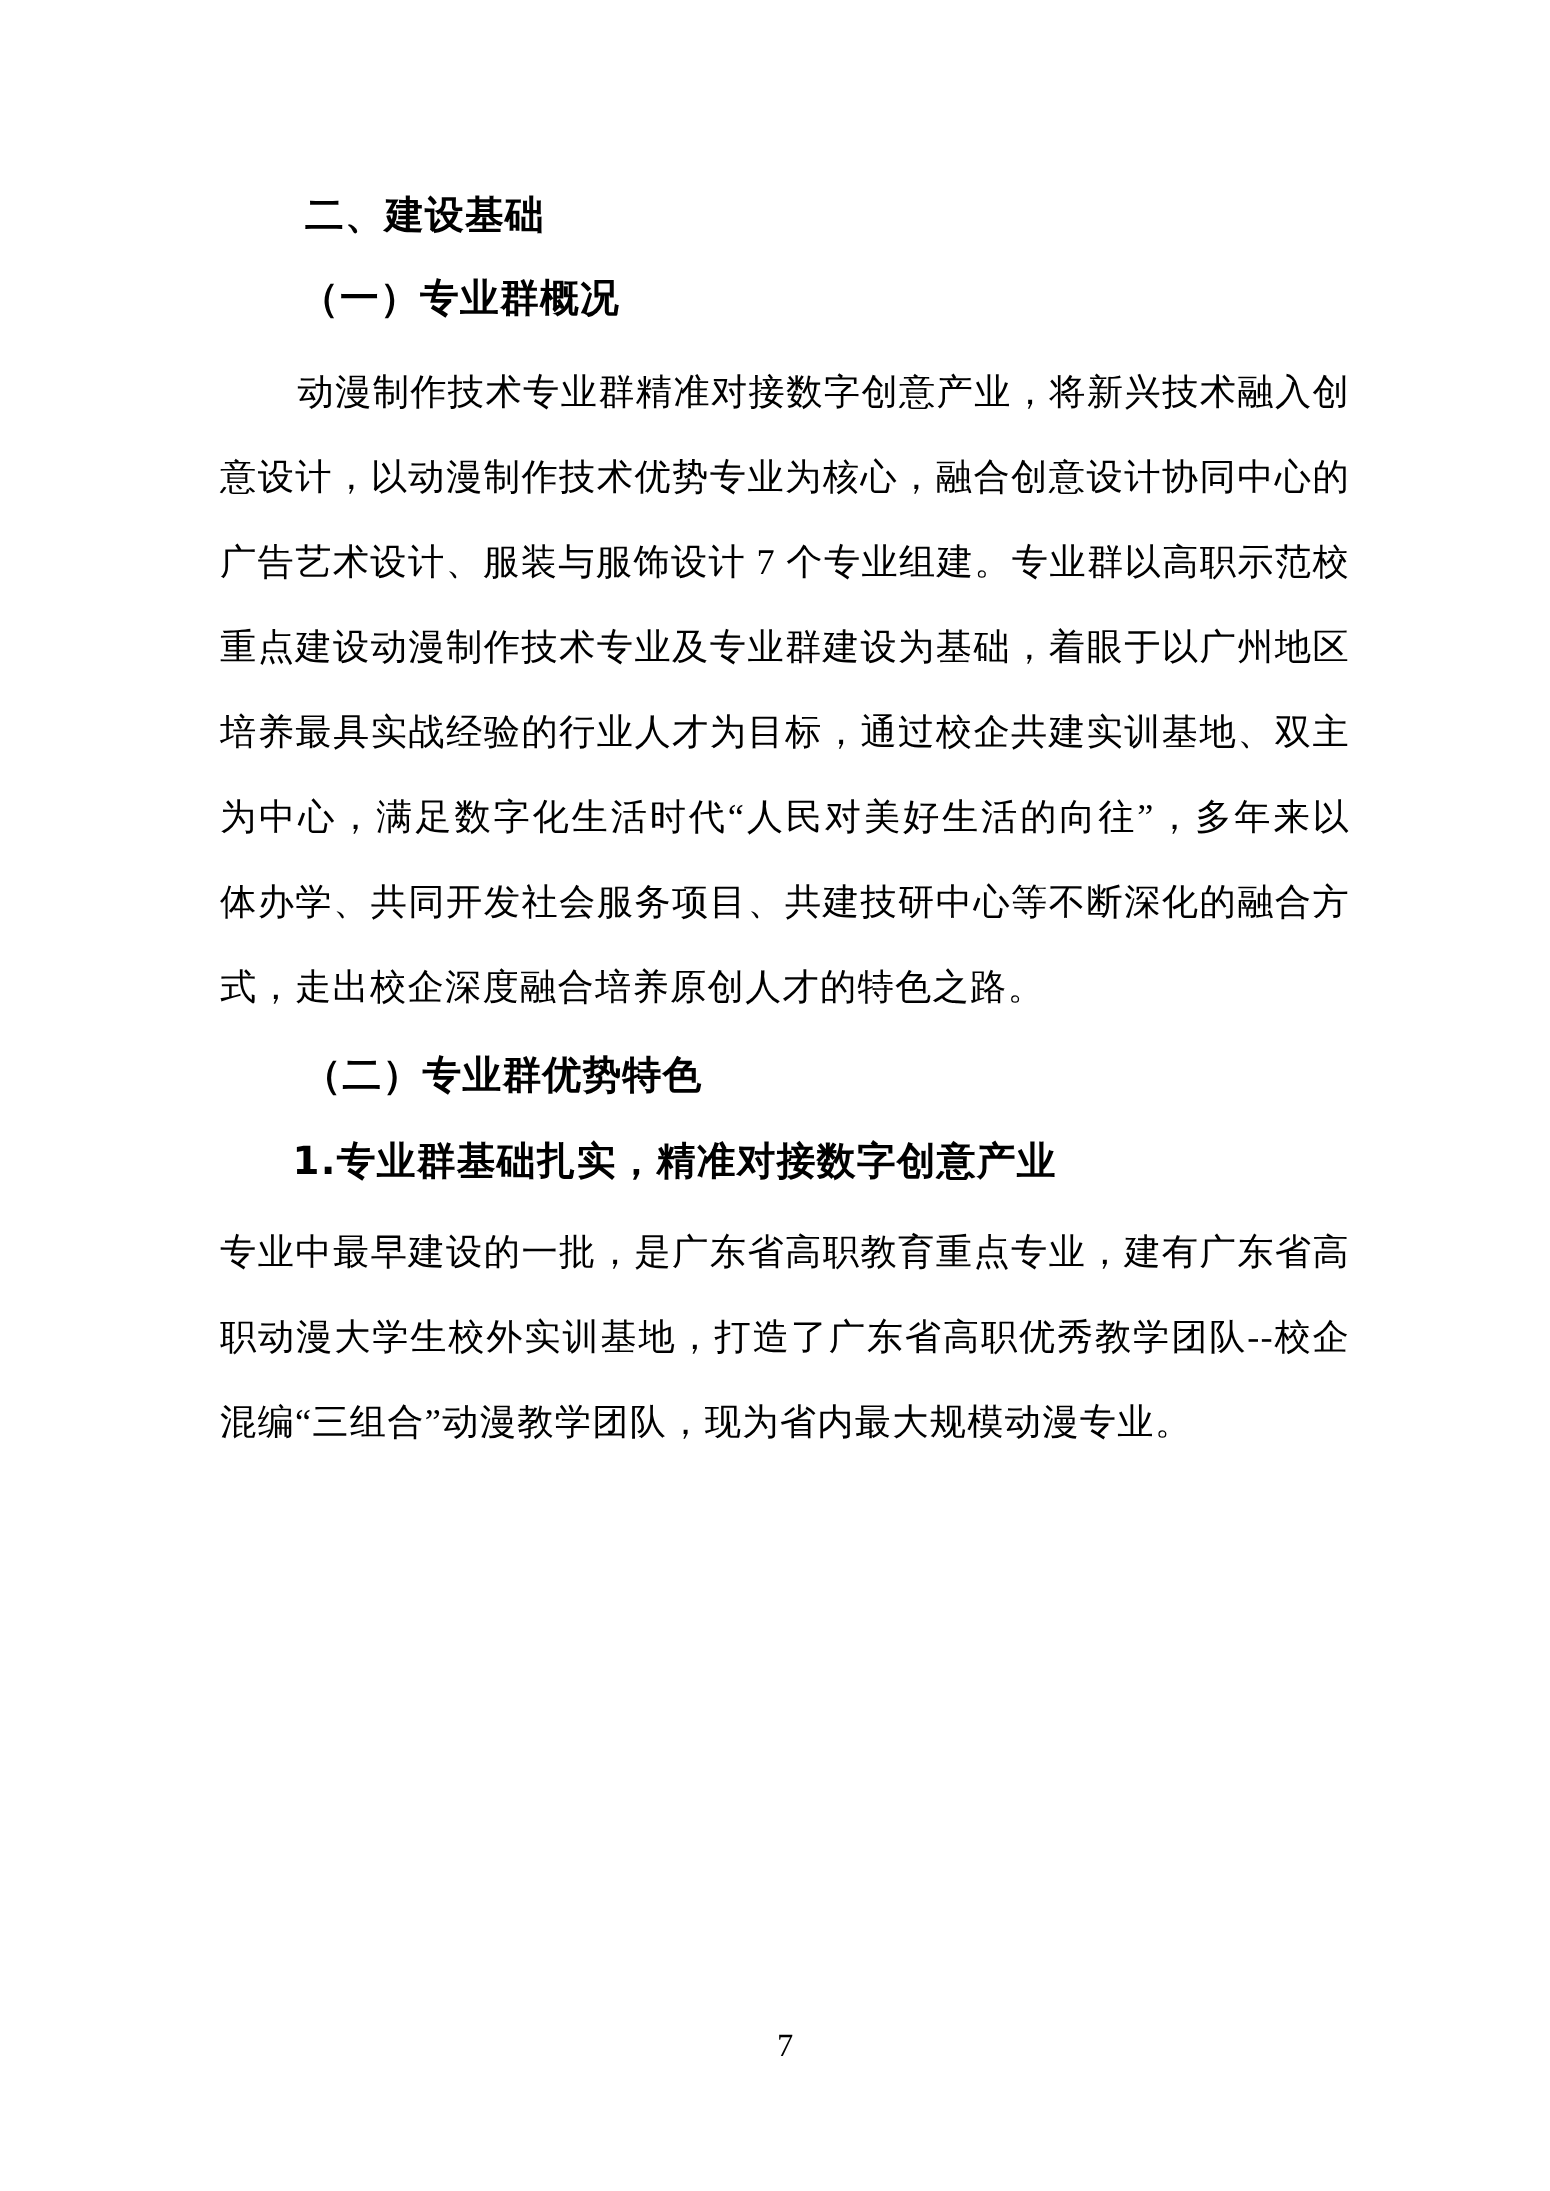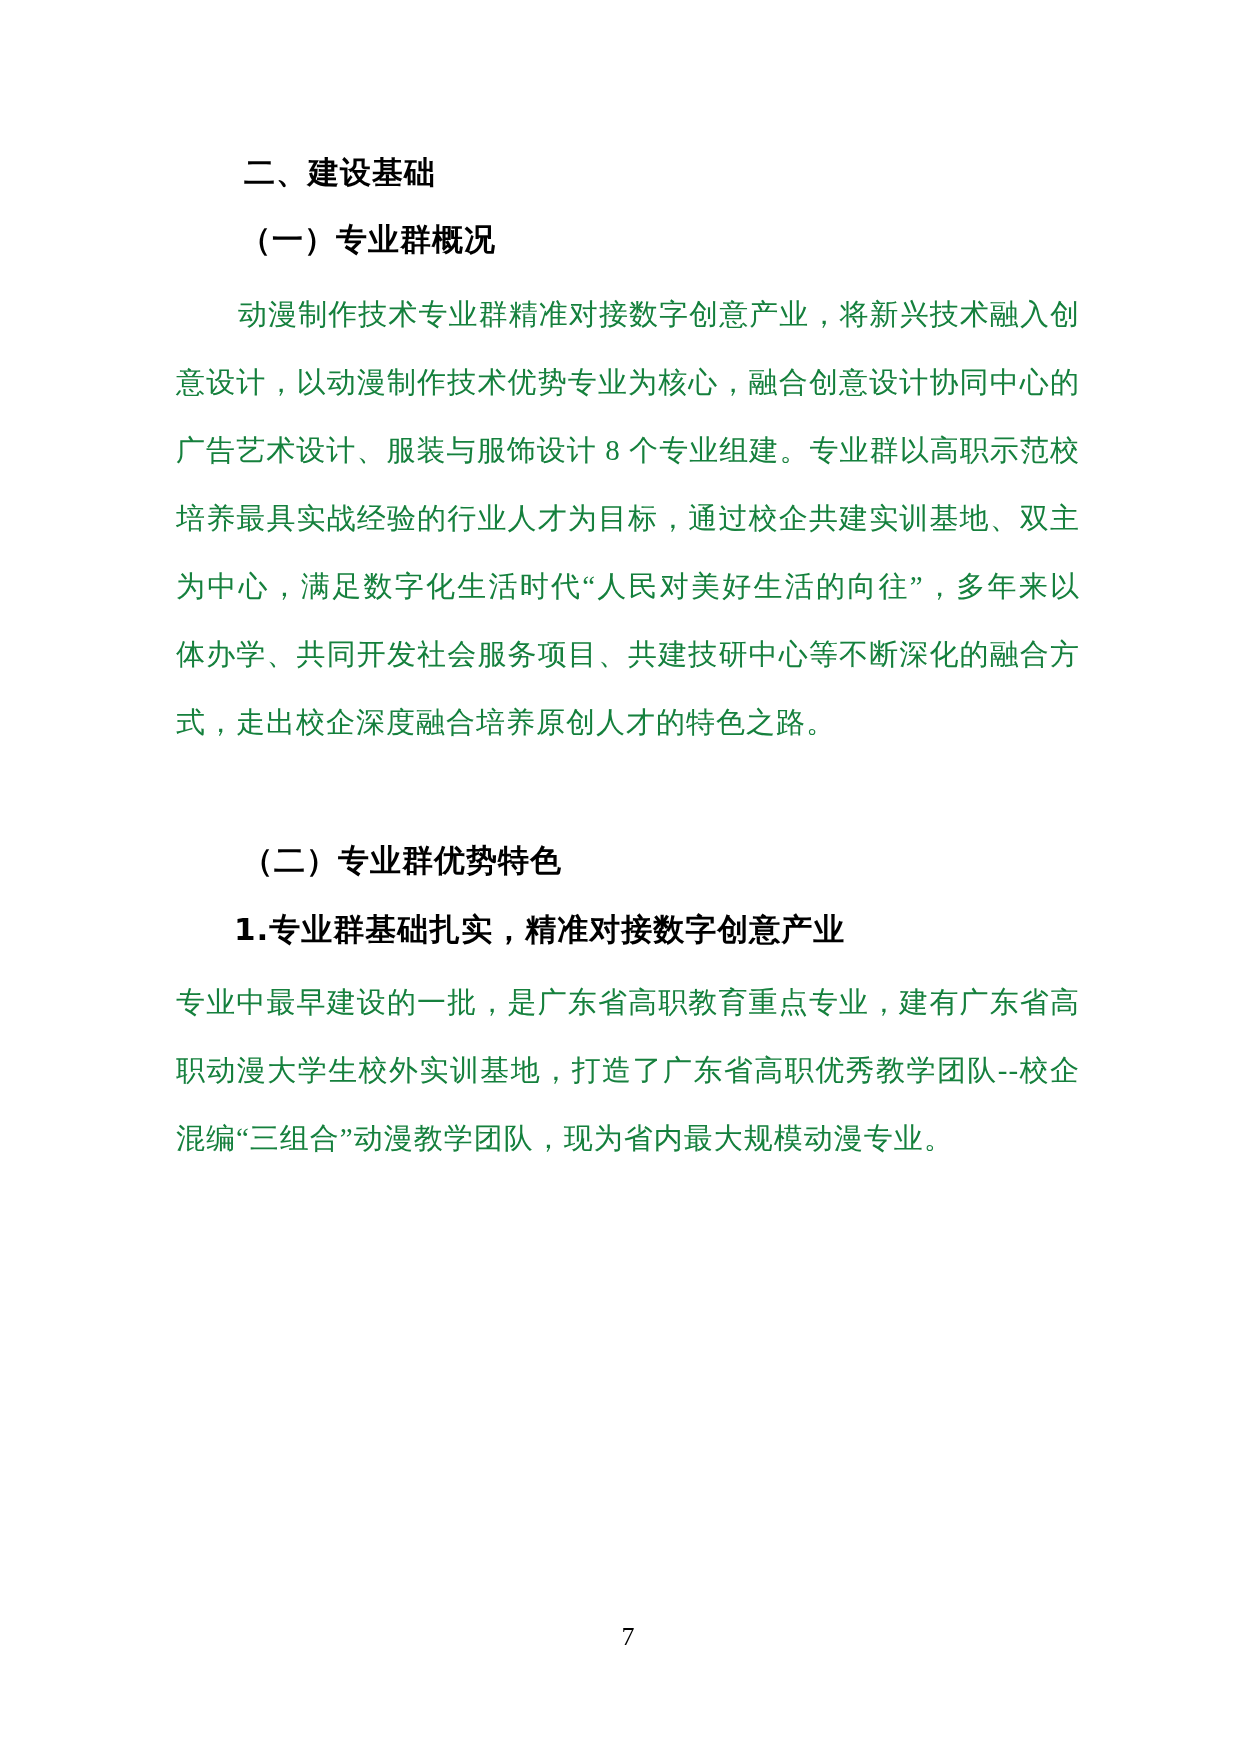--- a/index.html
+++ b/index.html
@@ -32,21 +32,21 @@
   .h2 { left: 240px; top: 218px; text-align: right; }
   .h3 { left: 242px; top: 839px; }
   .h4 { left: 234px; top: 908px; }
   
   .para {
     position: absolute;
     left: 176px;
     width: 904px;
     font-size: 29px;
     line-height: 68px;
-    color: #15803d;
+    color: #000000;
   }
   .para .line {
     height: 68px;
     text-align: justify;
     text-align-last: justify;
     letter-spacing: 1px;
     white-space: nowrap;
   }
   .para .line.first { padding-left: 62px; }
   .para .line.last { text-align-last: left; white-space: normal; }
@@ -70,21 +70,22 @@
 
 <div class="page">
 
   <h1 class="h h1">二、建设基础</h1>
 
   <h2 class="h h2">（一）专业群概况</h2>
 
   <div class="para p1">
       <div class="line first">动漫制作技术专业群精准对接数字创意产业，将新兴技术融入创</div>
       <div class="line">意设计，以动漫制作技术优势专业为核心，融合创意设计协同中心的</div>
-      <div class="line">广告艺术设计、服装与服饰设计 8 个专业组建。专业群以高职示范校</div>
+      <div class="line">广告艺术设计、服装与服饰设计 7 个专业组建。专业群以高职示范校</div>
+      <div class="line">重点建设动漫制作技术专业及专业群建设为基础，着眼于以广州地区</div>
       <div class="line">培养最具实战经验的行业人才为目标，通过校企共建实训基地、双主</div>
       <div class="line">为中心，满足数字化生活时代“人民对美好生活的向往”，多年来以</div>
       <div class="line">体办学、共同开发社会服务项目、共建技研中心等不断深化的融合方</div>
       <div class="line last">式，走出校企深度融合培养原创人才的特色之路。</div>
     </div>
 
   <h2 class="h h3">（二）专业群优势特色</h2>
 
   <h3 class="h h4">1.专业群基础扎实，精准对接数字创意产业</h3>
 

